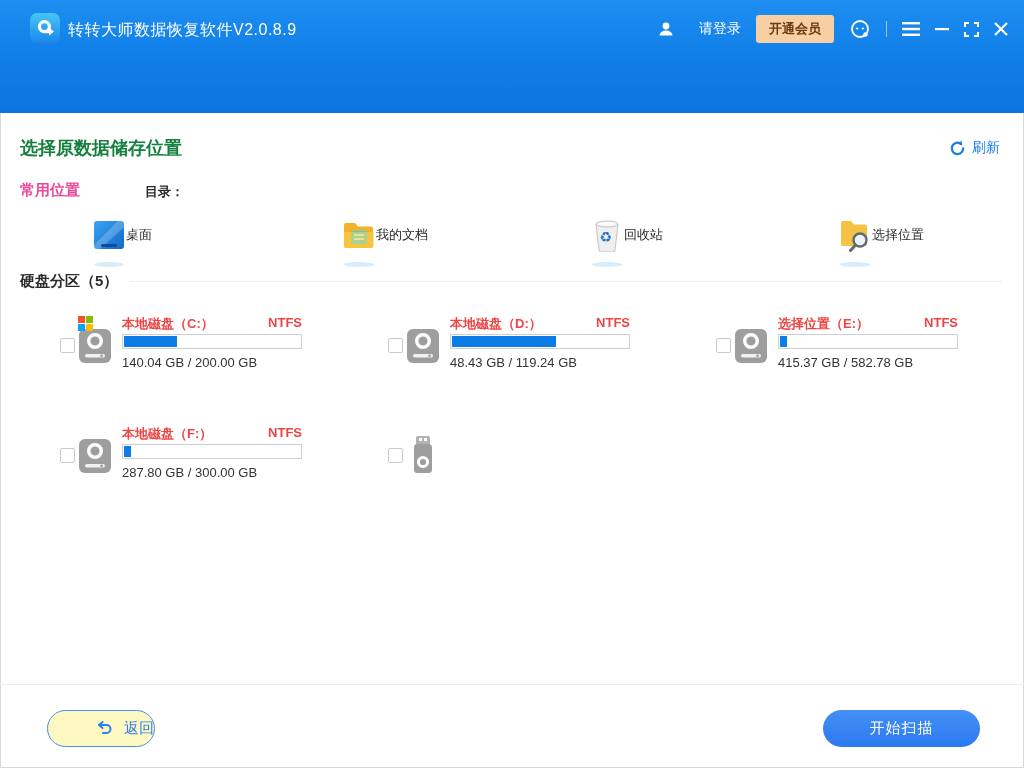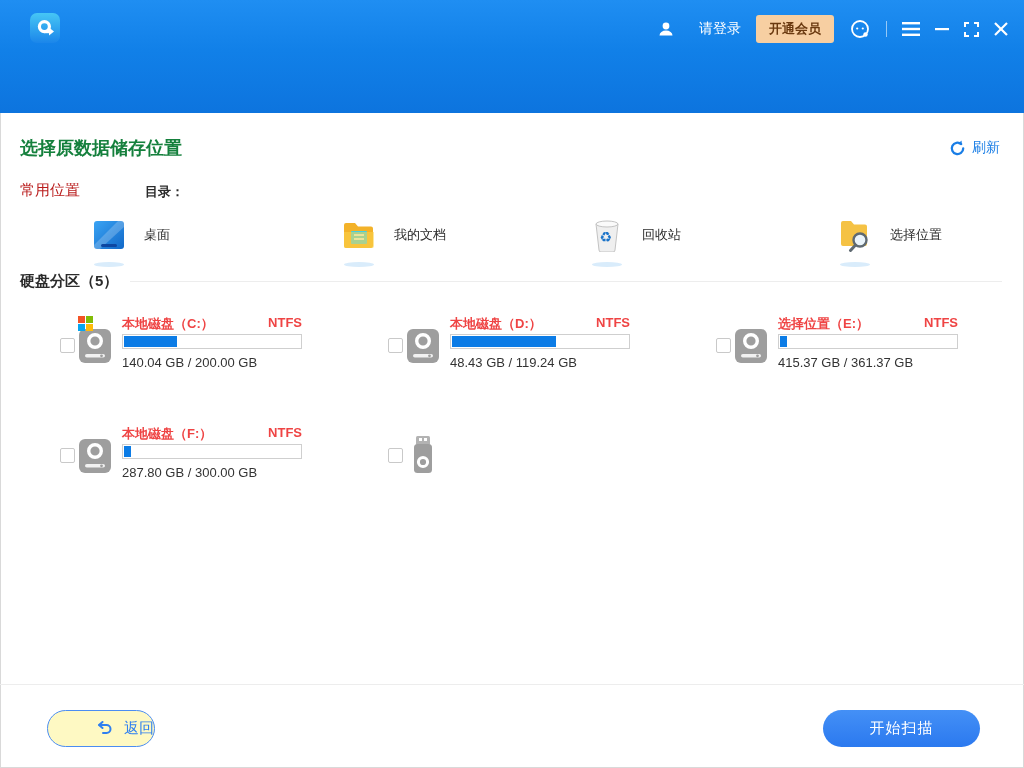--- a/index.html
+++ b/index.html
@@ -34,26 +34,26 @@
     padding:5px 13px; border-radius:3px; border:none; cursor:pointer;
   }
   .tb-divider { width:1px; height:16px; background:rgba(255,255,255,.55); }
   .tb-icon { display:flex; align-items:center; justify-content:center; cursor:pointer; }
   
   .page-title { position:absolute; left:20px; top:136px; font-size:18px;
     font-weight:bold; color:#15803d; }
   .refresh { position:absolute; right:24px; top:139px; display:flex;
     align-items:center; gap:6px; color:#1a7ee6; font-size:14px; cursor:pointer; }
   .common-heading { position:absolute; left:20px; top:181px; font-size:15px;
-    font-weight:normal; color:#b91c1c;text-align:center; }
+    font-weight:bold; color:#ec4899;text-align:center; }
   .dir-label { position:absolute; left:145px; top:183px; font-size:13px;
     font-weight:bold; color:#2b2b2b; }
   
   .loc-item { position:absolute; top:216px; display:flex; align-items:center;
-    gap:18px; cursor:pointer;text-align:right; }
+    cursor:pointer;text-align:right; }
   .loc-0 { left:92px; } .loc-1 { left:342px; } .loc-2 { left:590px; } .loc-3 { left:838px; }
   .loc-icon { position:relative; width:34px; height:38px; display:flex;
     align-items:center; justify-content:center; }
   .loc-shadow { position:absolute; left:2px; top:46px; width:30px; height:5px;
     border-radius:50%; background:#d9ecfb; }
   .loc-label { font-size:13px; color:#2b2b2b; }
   
   .part-heading { position:absolute; left:20px; top:272px; font-size:15px;
     font-weight:bold; color:#2b2b2b; }
   .part-line { position:absolute; left:130px; right:22px; top:281px; height:1px;
@@ -94,20 +94,21 @@
 <body>
 
 <header class="titlebar">
   <div class="logo">
     <svg width="20" height="20" viewBox="0 0 20 20">
       <circle cx="9.4" cy="8.6" r="5" fill="none" stroke="#fff" stroke-width="3.2"></circle>
       <path d="M9.5 13.6 h5.2" stroke="#fff" stroke-width="3.2"></path>
       <path d="M14 9.6 L19 13.6 L14 17.6 Z" fill="#fff"></path>
     </svg>
   </div>
+  <div class="app-title">转转大师数据恢复软件V2.0.8.9</div>
 
   <div class="tb-right">
     <span class="tb-login">
       <svg width="18" height="18" viewBox="0 0 18 18">
         <circle cx="9" cy="6" r="3.4" fill="#fff"></circle>
         <path d="M2.5 15.5 a6.5 5 0 0 1 13 0 Z" fill="#fff"></path>
       </svg>
       <span>请登录</span>
     </span>
 
@@ -289,21 +290,21 @@
     </svg>
   </span>
   <div class="dbody">
     <div class="drow">
       <span>选择位置（E:）</span>
       <span>NTFS</span>
     </div>
     <div class="dbar">
         <i style="width: 4%; background: rgb(12, 124, 230);"></i>
       </div>
-    <div class="dsize">415.37 GB / 361.37 GB</div>
+    <div class="dsize">415.37 GB / 582.78 GB</div>
   </div>
 </div>
 
 <div class="disk-card disk-3">
   <span class="cb"></span>
   <span class="dicon">
     <svg width="34" height="40" viewBox="0 0 34 40">
       <rect x="1" y="4" width="32" height="34" rx="6" fill="#9e9e9e"></rect>
       <circle cx="17" cy="16" r="6.3" fill="none" stroke="#fff" stroke-width="3.4"></circle>
       <rect x="7" y="29" width="20" height="3.6" rx="1.8" fill="#fff" opacity=".85"></rect>

